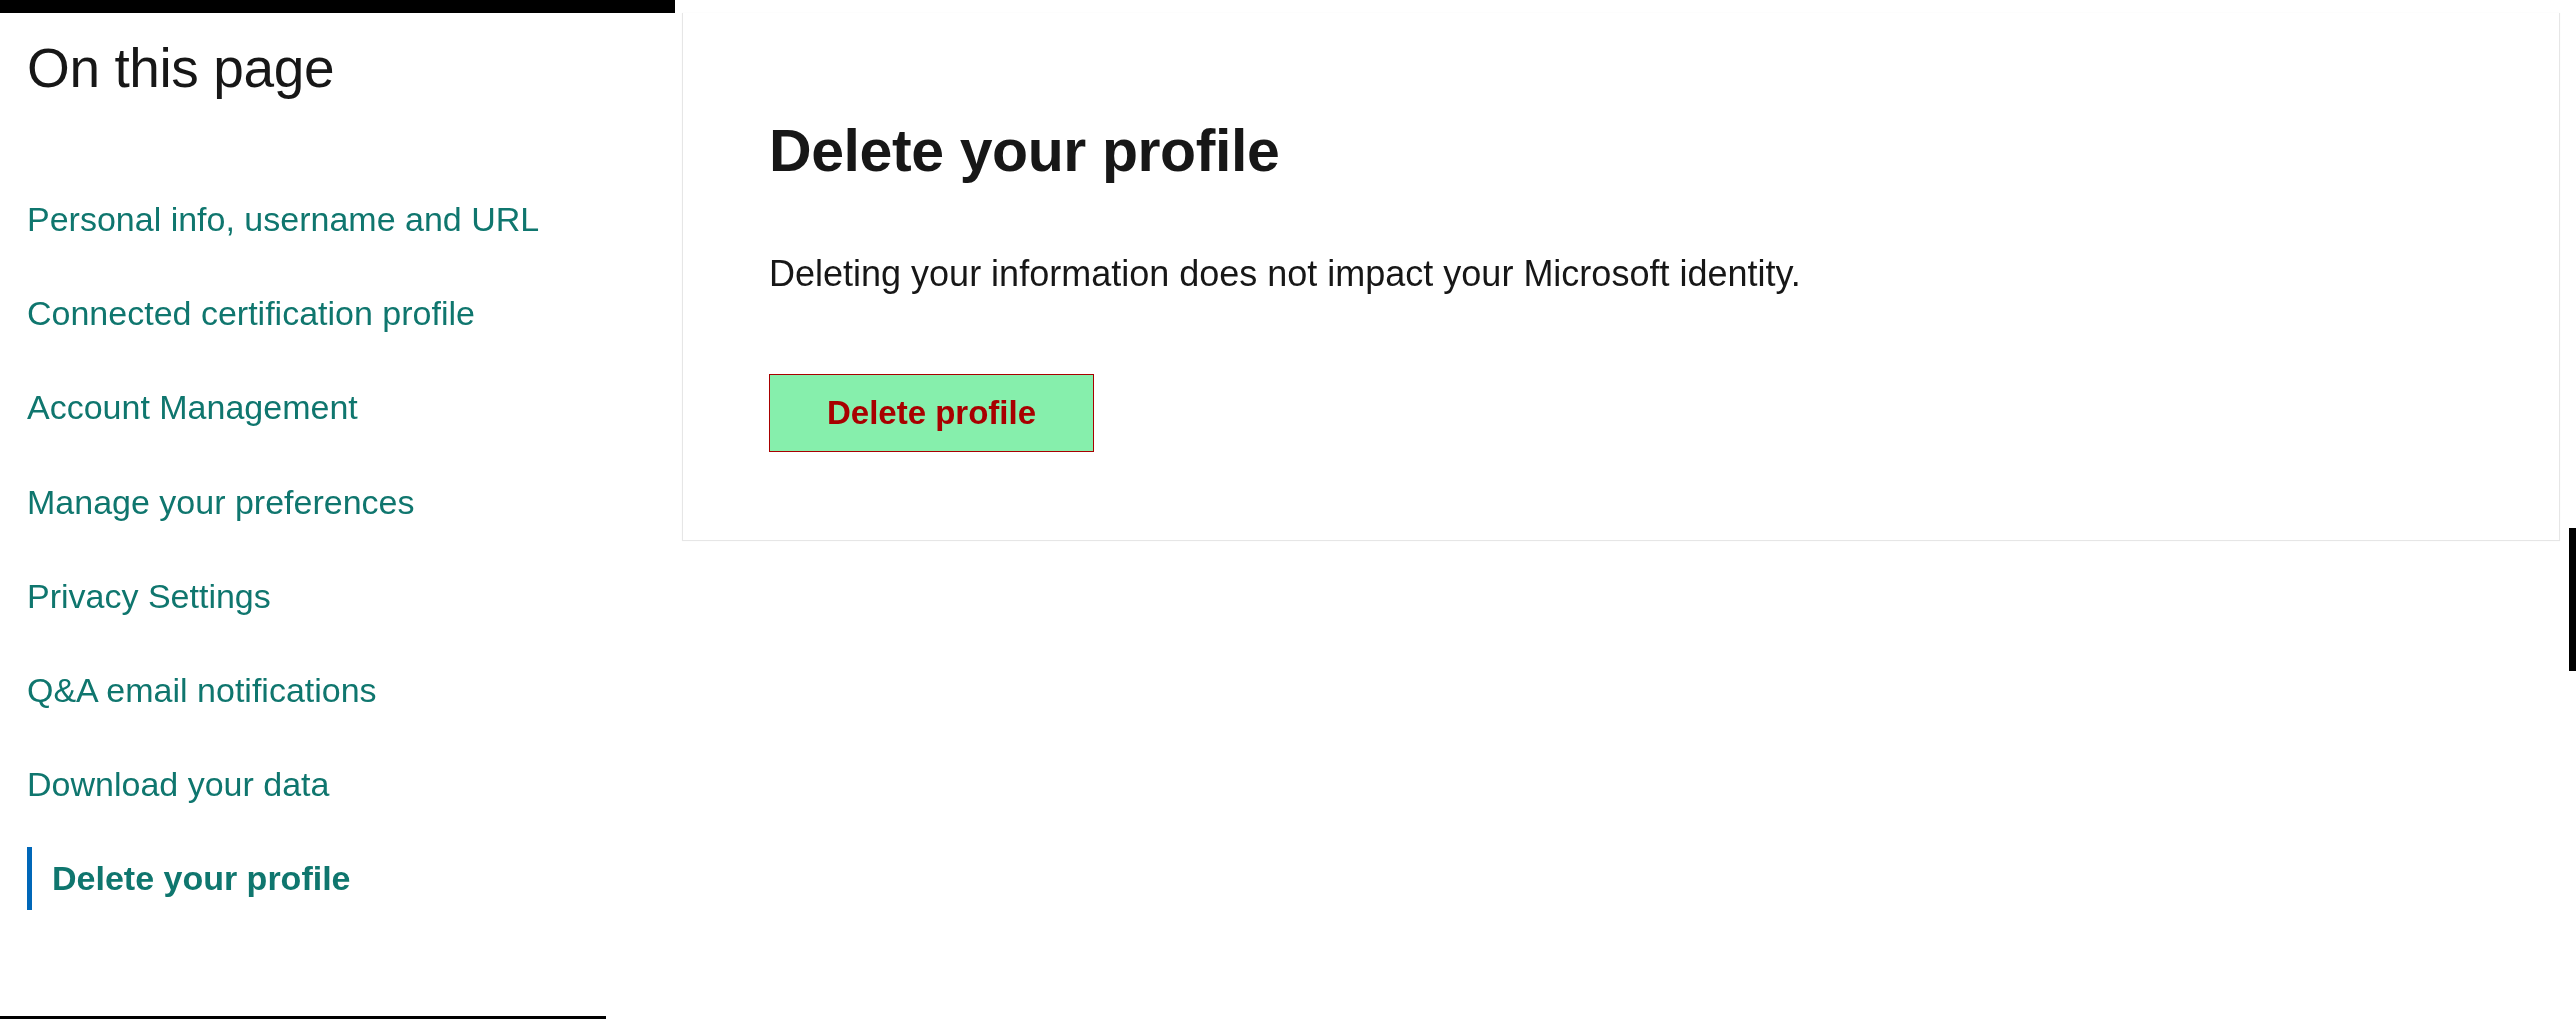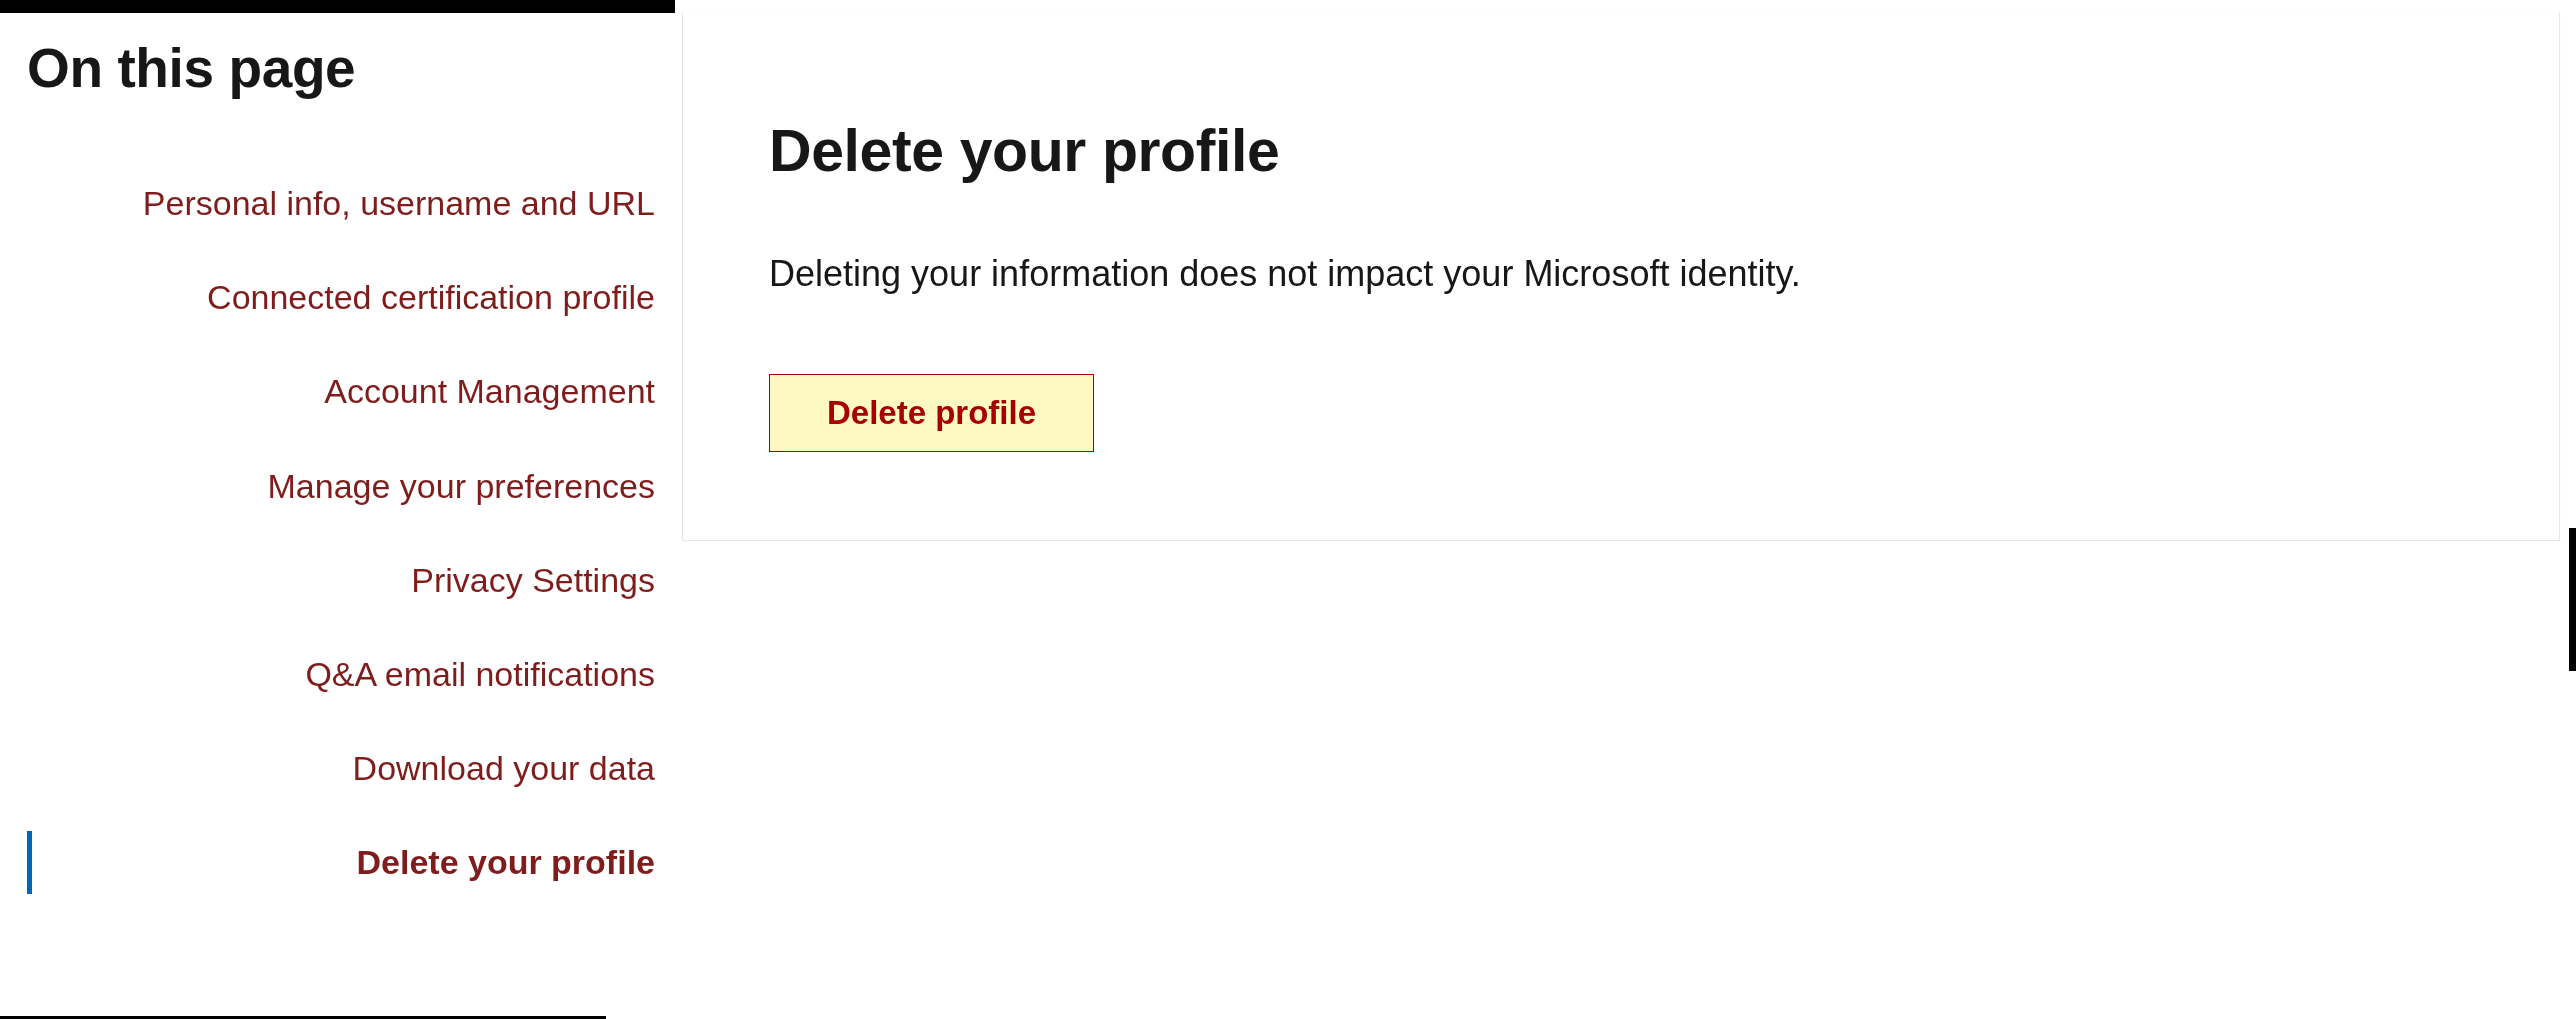--- a/index.html
+++ b/index.html
@@ -24,38 +24,37 @@
       background: #000000;
     }
     .sidebar {
       position: absolute;
       left: 27px;
       top: 36px;
       width: 628px;
     }
     .sidebar-title {
       font-size: 55px;
-      font-weight: 700;
+      font-weight: 400;
       color: #171717;
-      margin-bottom: 56px;
+      margin-bottom: 72px;
       letter-spacing: -0.4px;
     }
     .sidebar-nav {
       display: flex;
       flex-direction: column;
     }
     .sidebar-item {
       font-size: 34px;
       font-weight: 400;
-      color: #7f1d1d;
+      color: #0f766e;
       padding: 25px 0;
       cursor: pointer;
       position: relative;
       line-height: 1.3;
-      text-align: right;
     }
     .sidebar-item.active {
       font-weight: 600;
       padding-left: 25px;
     }
     .sidebar-item.active::before {
       content: "";
       position: absolute;
       left: 0;
       top: 15.7px;
@@ -93,21 +92,21 @@
     .main-description {
       font-size: 36px;
       font-weight: 400;
       color: #171717;
       margin-bottom: 75px;
       line-height: 1.4;
     }
     .delete-button {
       display: inline-block;
       border: 1.4px solid #a80000;
-      background: #fef9c3;
+      background: #86efac;
       color: #a80000;
       font-size: 33px;
       font-weight: 600;
       padding: 18.6px 57px;
       cursor: pointer;
       font-family: inherit;
     }
     .right-black-edge {
       position: absolute;
       right: 0;

